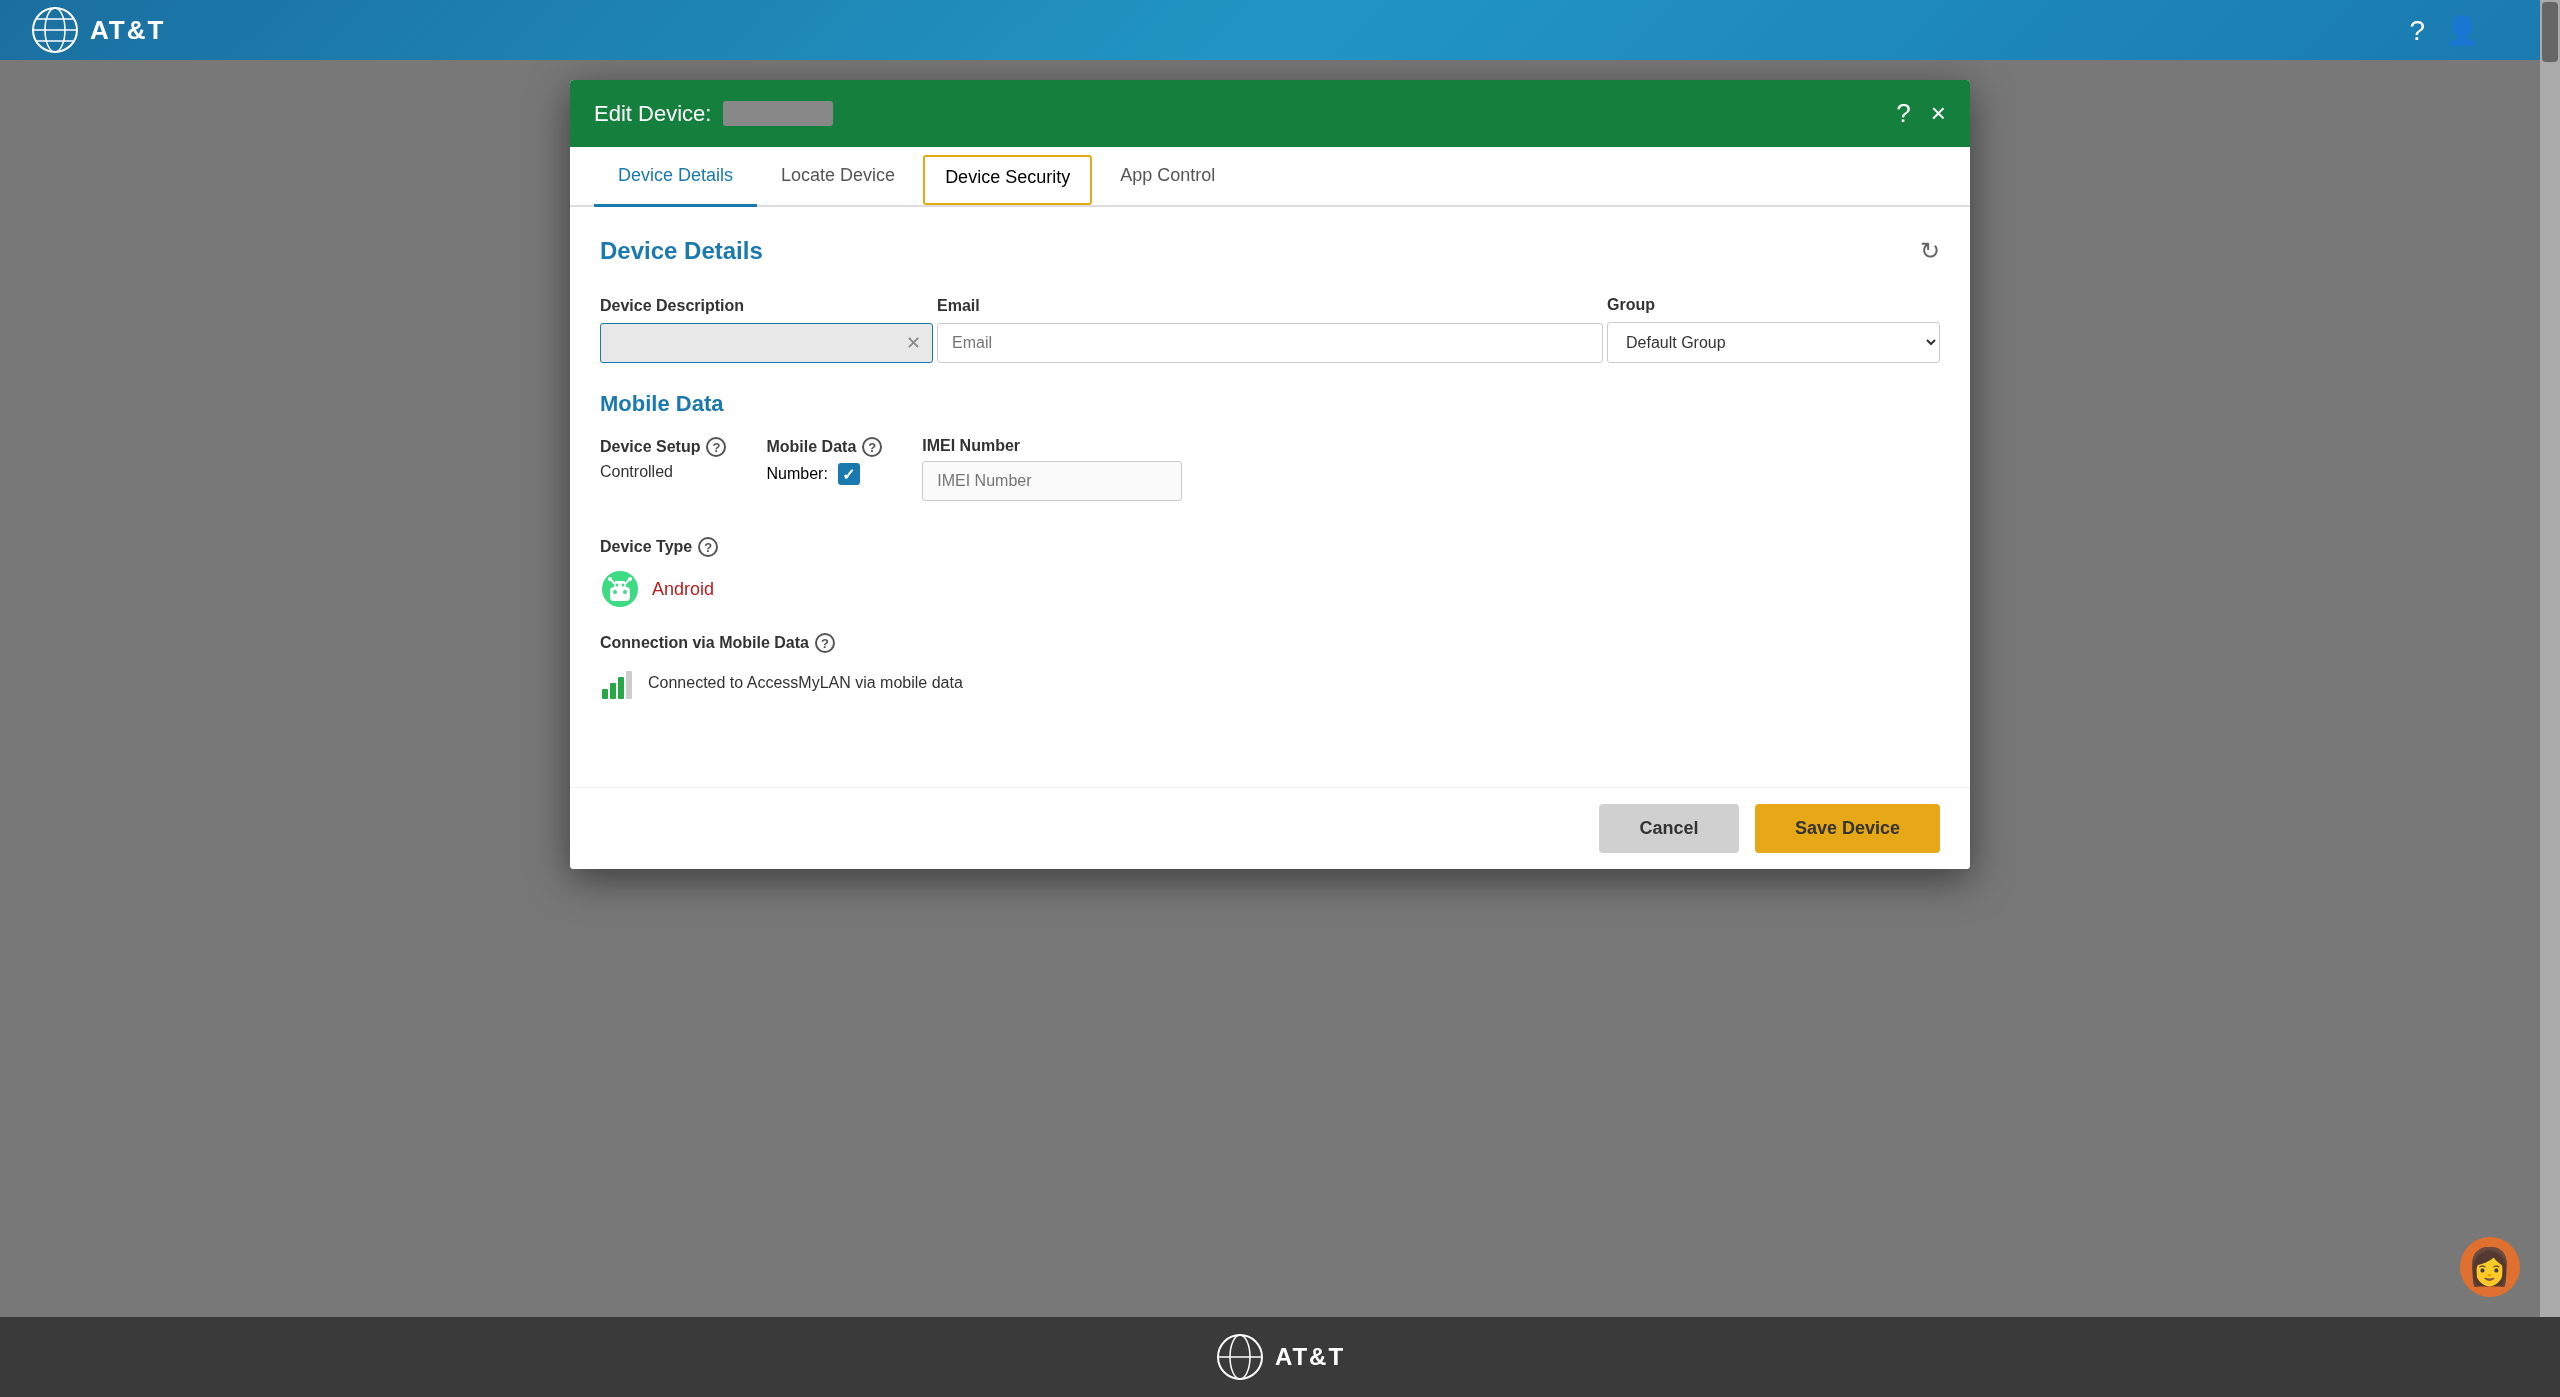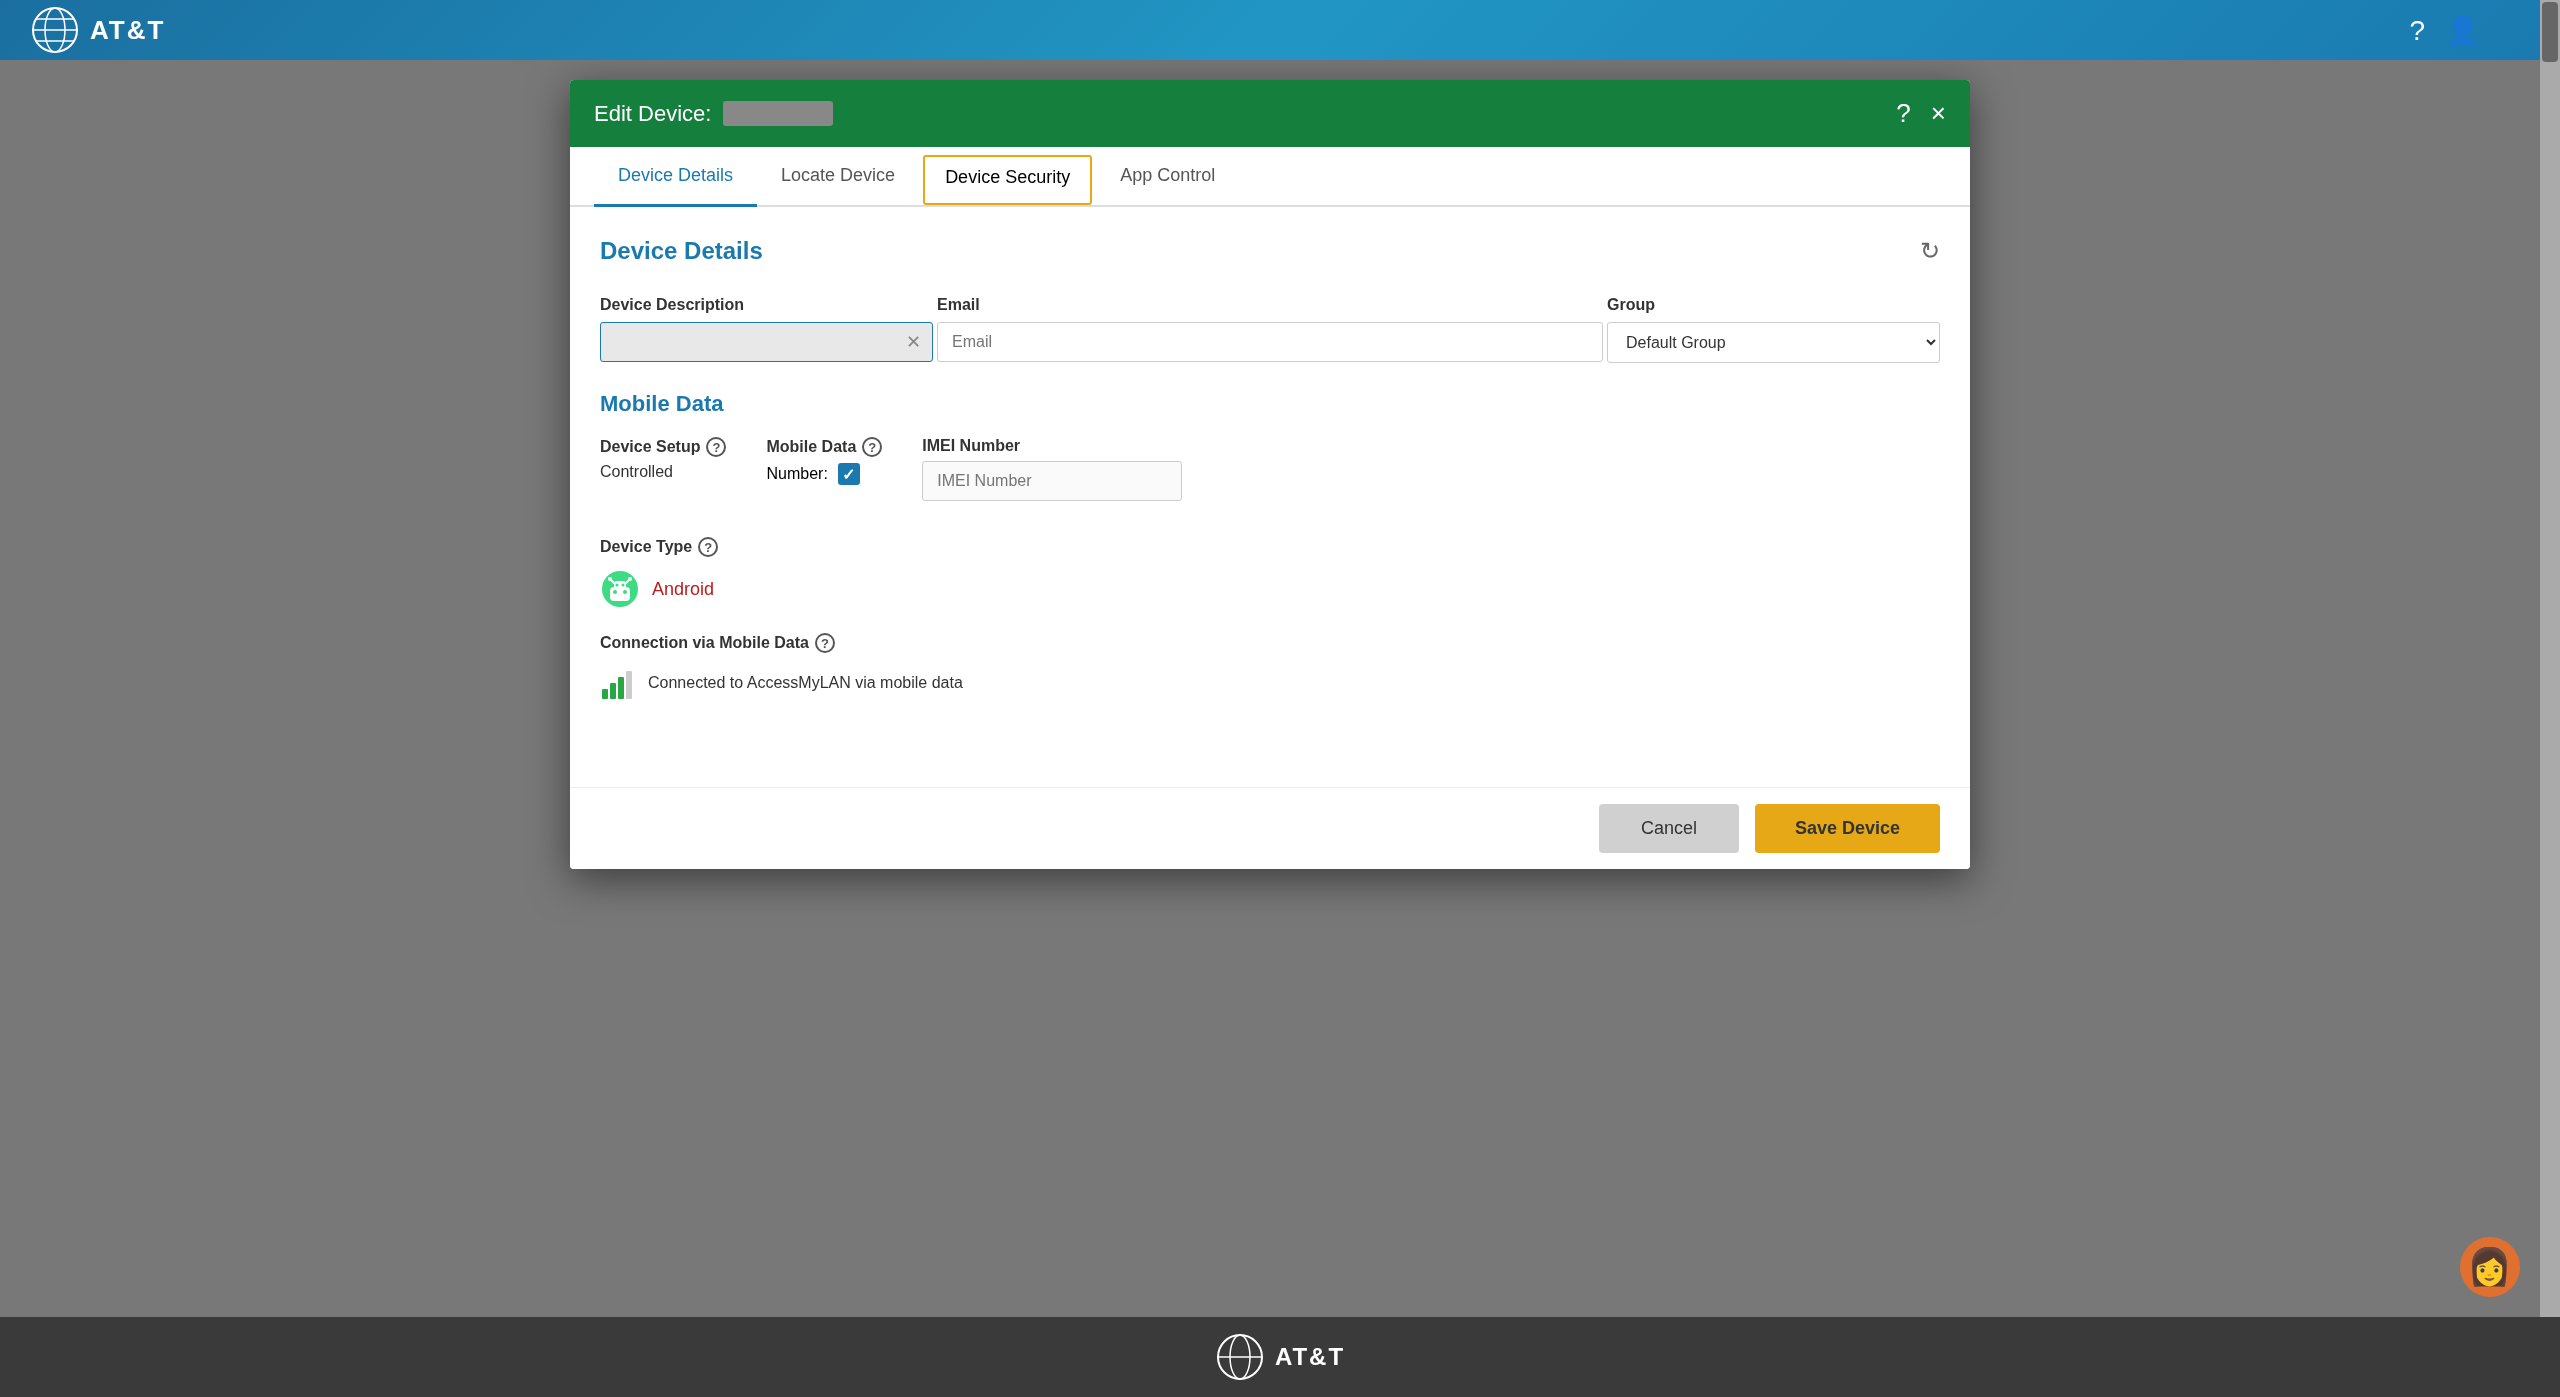--- a/index.html
+++ b/index.html
@@ -176,21 +176,21 @@
       font-size: 24px;
       color: #666;
       cursor: pointer;
     }
 
     
     .form-row {
       display: flex;
       gap: 4px;
       margin-bottom: 28px;
-      align-items: flex-start;
+      align-items: center;
       margin-top: 31px;
     }
     .form-group {
       display: flex;
       flex-direction: column;
       gap: 8px;
     }
     .form-group.description { flex: 1; max-width: 540px; }
     .form-group.email { flex: 2; }
     .form-group.group { flex: 1; min-width: 300px; }
@@ -384,20 +384,21 @@
     }
     .btn-cancel {
       background: #d0d0d0;
       border: none;
       border-radius: 4px;
       padding: 14px 40px;
       font-size: 18px;
       color: #333;
       cursor: pointer;
       min-width: 140px;
+      font-weight: bold;
     }
     .btn-save {
       background: #e6a817;
       border: none;
       border-radius: 4px;
       padding: 8px 40px;
       font-size: 18px;
       font-weight: bold;
       color: #333;
       cursor: pointer;

